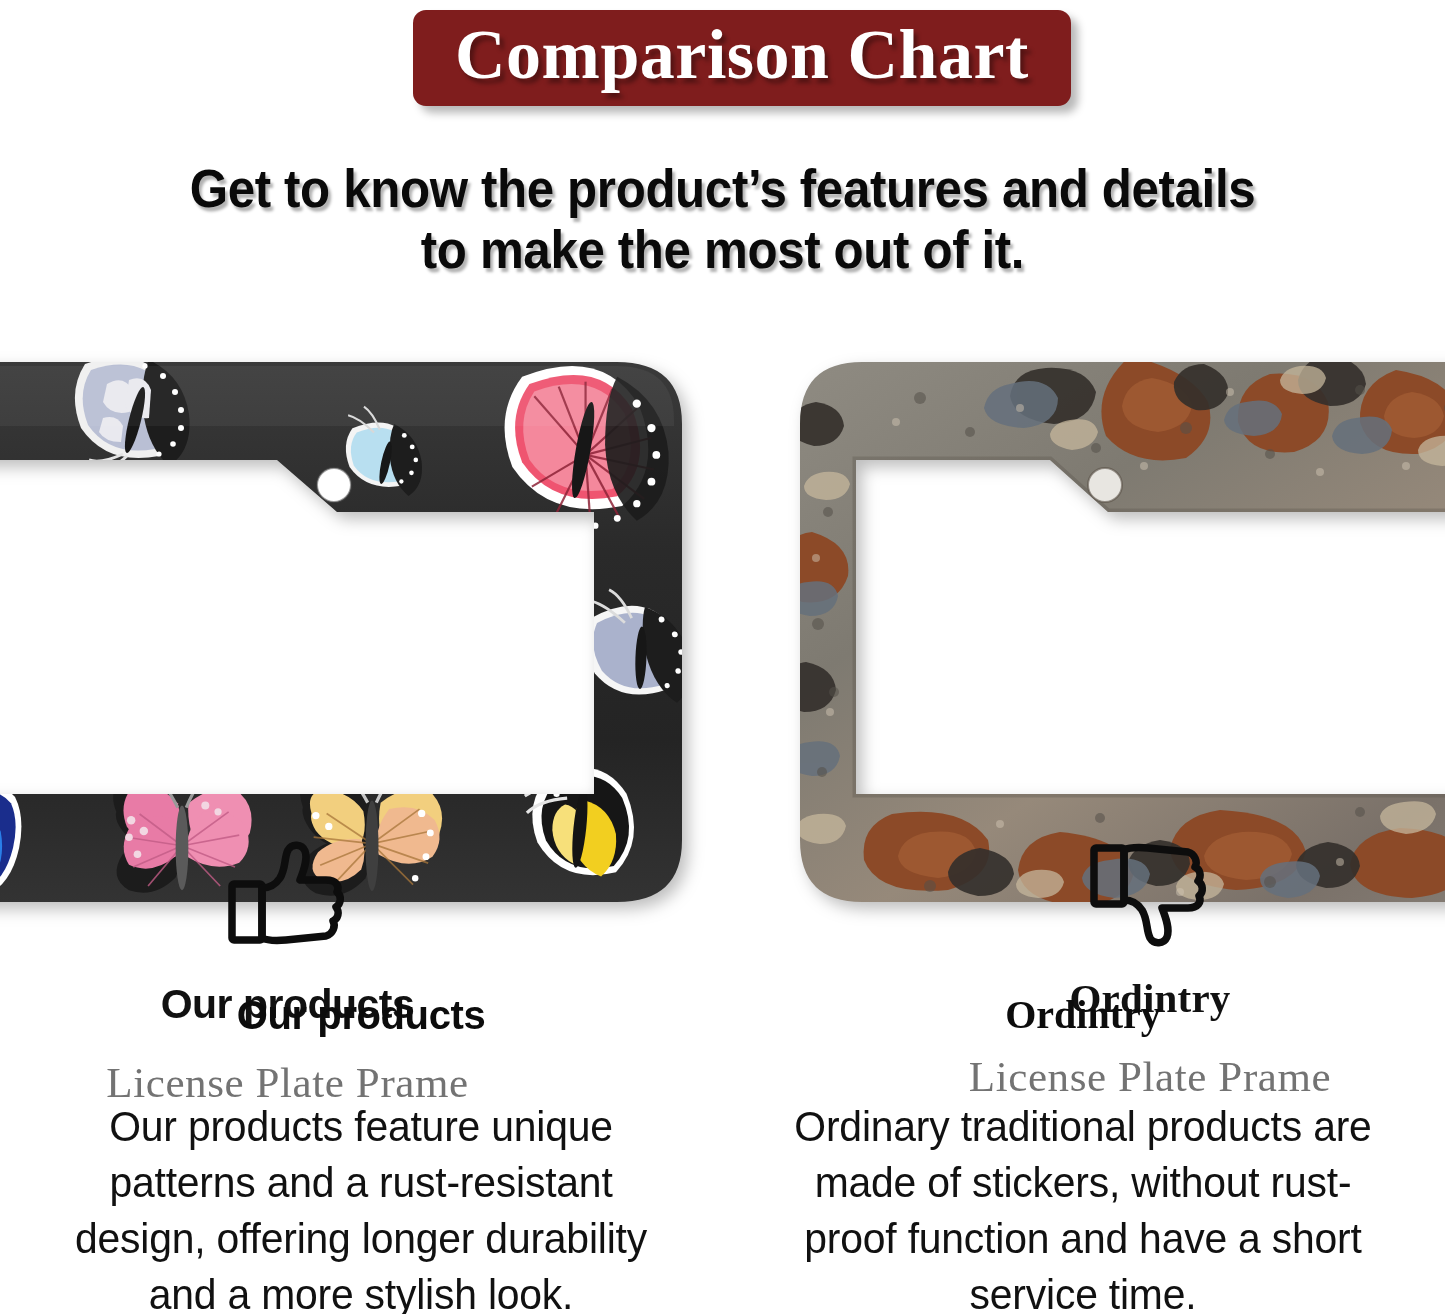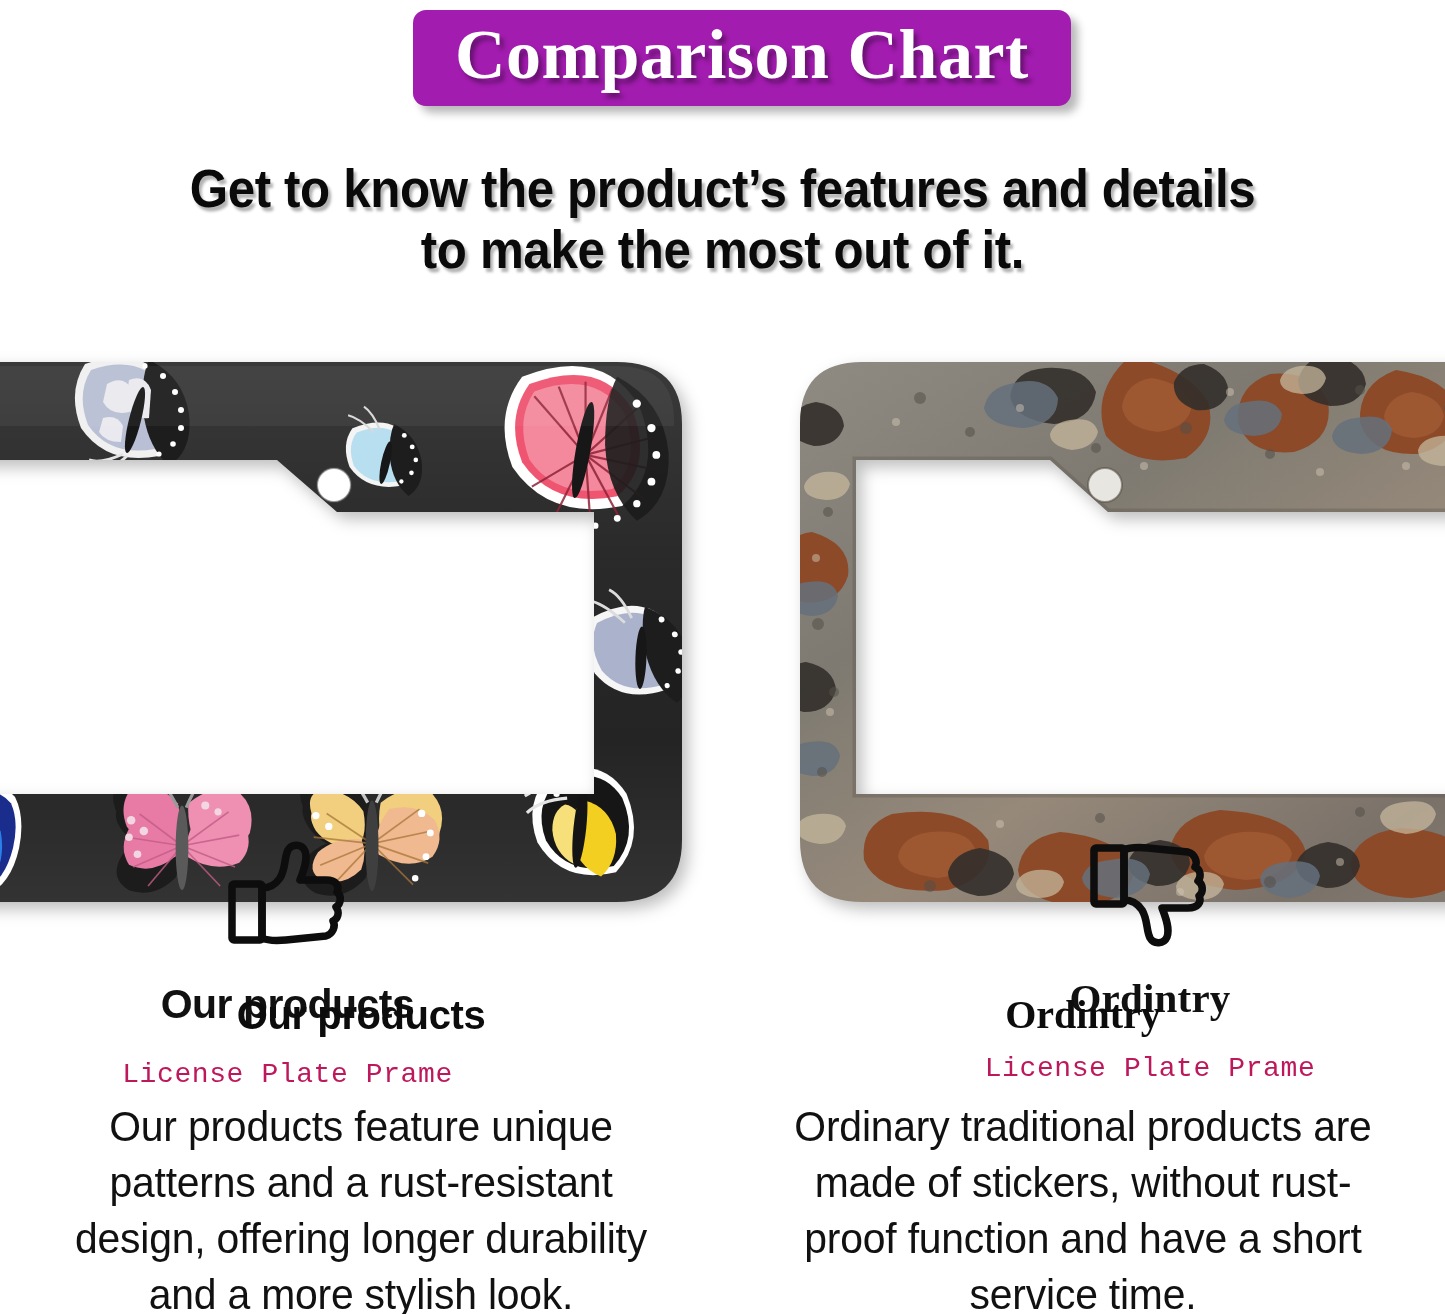--- a/index.html
+++ b/index.html
@@ -18,21 +18,21 @@
 
   
   .banner-wrap {
     position: absolute;
     left: 0; right: 0;
     top: 10px;
     display: flex;
     justify-content: center;
   }
   .banner {
-    background: #a21caf;
+    background: #7f1d1d;
     border-radius: 13px;
     padding: 6px 42px 12px 42px;
     box-shadow: 7px 7px 9px rgba(0,0,0,0.28);
     margin-left: 39px;
   }
   .banner-title {
     font-family: "Liberation Serif", serif;
     font-weight: bold;
     font-size: 70px;
     line-height: 1.12;
@@ -101,25 +101,25 @@
     font-family: "Liberation Sans", sans-serif;
     font-weight: bold;
     letter-spacing: -0.5px;
   }
   .brand-name.serif {
     font-family: "Liberation Serif", serif;
     font-weight: bold;
     letter-spacing: 0.2px;
   }
   .plate-sub {
-    font-family: Liberation Mono, monospace;
+    font-family: Liberation Serif, serif;
     font-weight: 400;
-    font-size: 28px;
+    font-size: 43px;
     line-height: 1;
-    color: #be185d;
+    color: #737373;
     letter-spacing: 0.6px;
   }
 
   
   .compare {
     position: absolute;
     top: 995px;
     left: 0;
     width: 1445px;
     display: flex;

